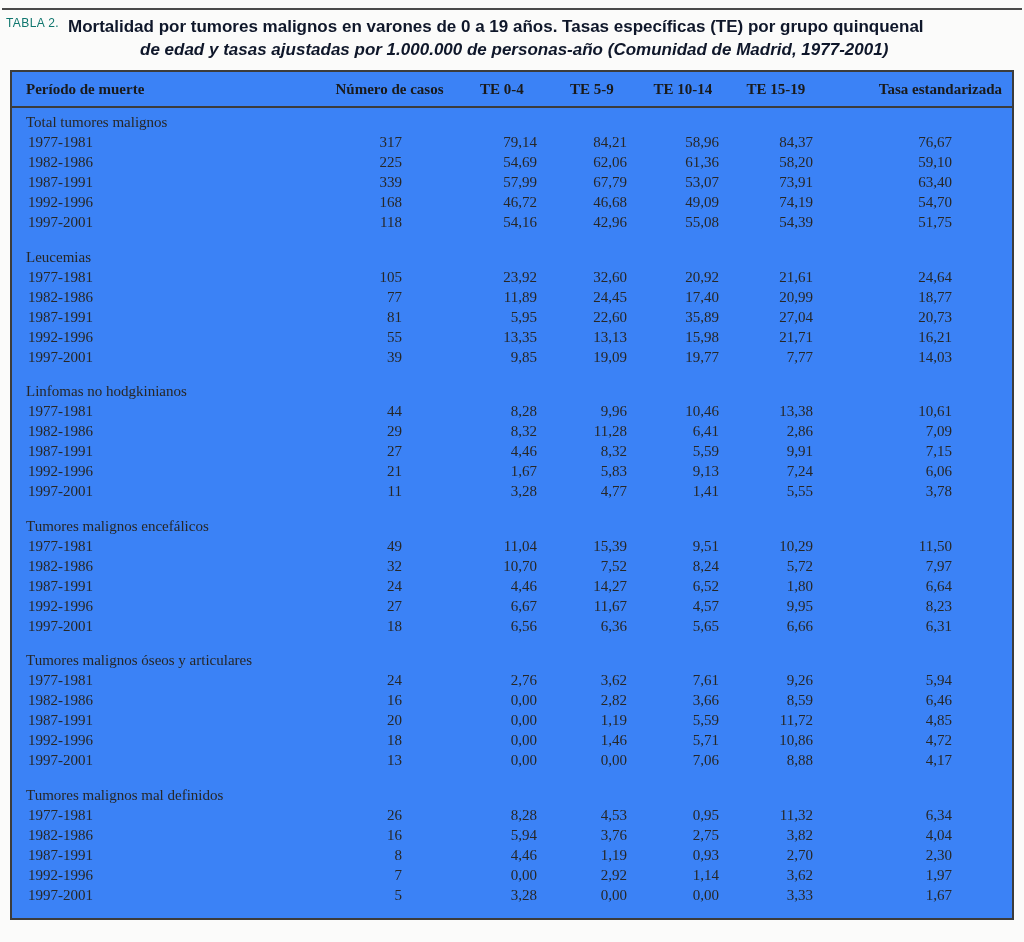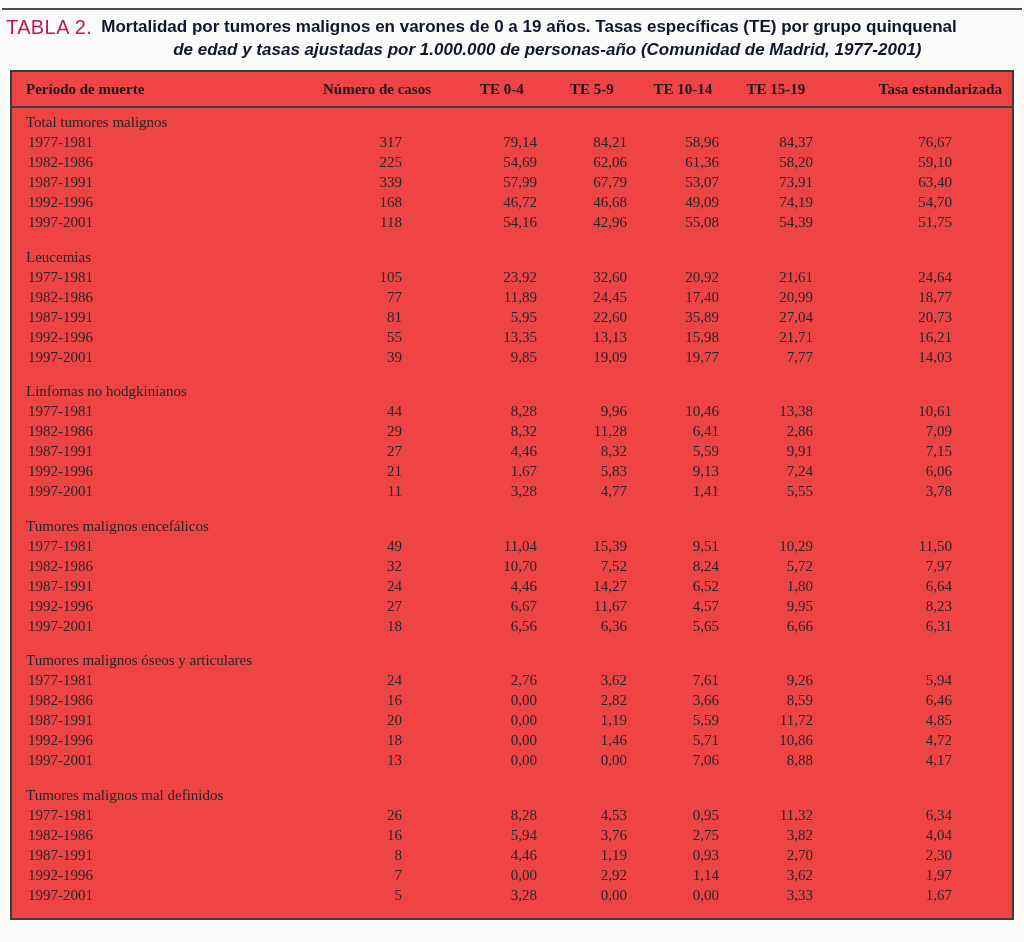--- a/index.html
+++ b/index.html
@@ -13,40 +13,40 @@
     margin: 8px 2px 0 2px;
     border-top: 2px solid #4a4a4a;
   }
   .title-row {
     display: flex;
     align-items: flex-start;
     padding: 5px 8px 9px 6px;
     font-family: "Liberation Sans", sans-serif;
   }
   .title-label {
-    font-size: 20px;
-    color: #be185d;
+    font-size: 12px;
+    color: #0f766e;
     letter-spacing: 0.4px;
     white-space: nowrap;
     margin-right: 9px;
     padding-top: 1px;
   }
   .title-text {
     font-weight: bold;
     font-size: 17px;
     line-height: 23px;
     color: #0f172a;
     white-space: nowrap;
   }
   .title-line2 { margin-left: 72px; font-style: italic; }
 
   .tablebox {
     margin: 0 10px;
     border: 2px solid #3c3c3c;
-    background: #ef4444;
+    background: #3b82f6;
   }
   table {
     width: 100%;
     border-collapse: collapse;
     table-layout: fixed;
     color: #272727;
     font-size: 15px;
   }
   thead th {
     border-bottom: 2px solid #3c3c3c;
@@ -60,21 +60,21 @@
   tbody td {
     line-height: 17px;
     padding-top: 1.5px;
     padding-bottom: 1.5px;
   }
   
   th.col0 { text-align: left; padding-left: 14px; }
   td.col0 { text-align: left; padding-left: 16px; }
   tr.section-row td { padding-left: 14px; padding-top: 16px; text-align: left; }
   tr.section-row.first td { padding-top: 6px; }
-  th.col1 { text-align: left; }
+  th.col1 { text-align: center; }
   td.col1 { text-align: right; padding-right: 55px; }
   th.col2, th.col3, th.col4, th.col5 { text-align: center; }
   td.col2, td.col3, td.col4, td.col5 { text-align: right; padding-right: 10px; }
   th.col6 { text-align: right; padding-right: 10px; }
   td.col6 { text-align: right; padding-right: 60px; }
   tbody tr.last-row td { padding-bottom: 14px; }
 </style>
 </head>
 <body>
 

